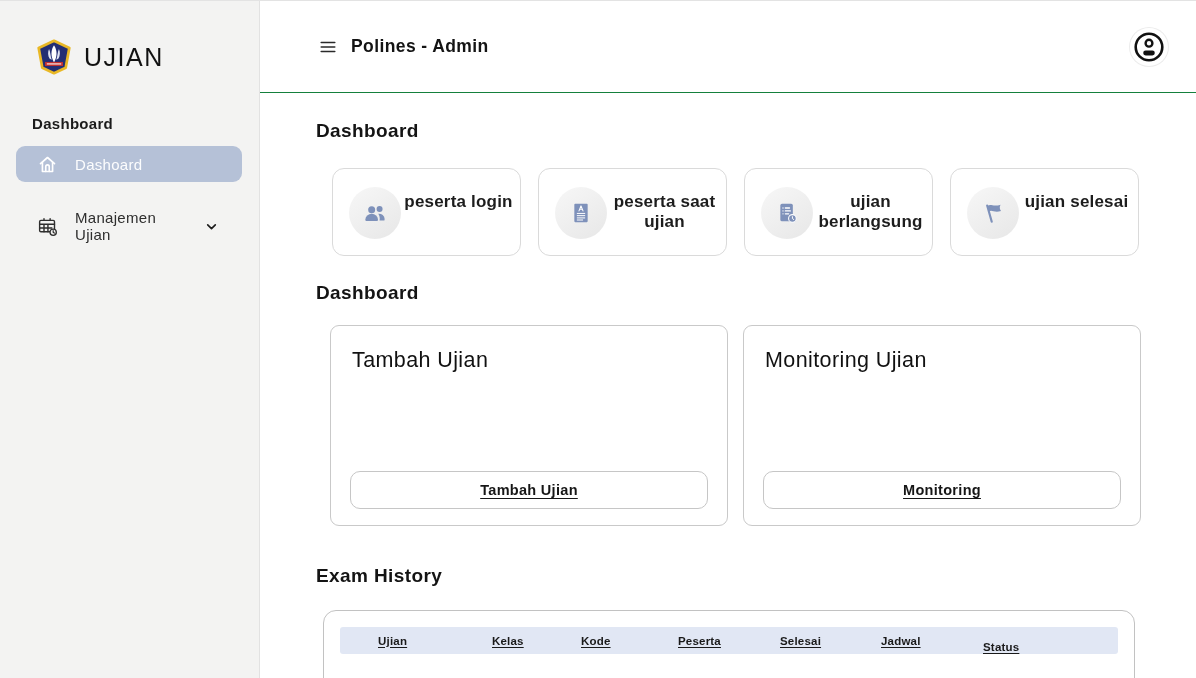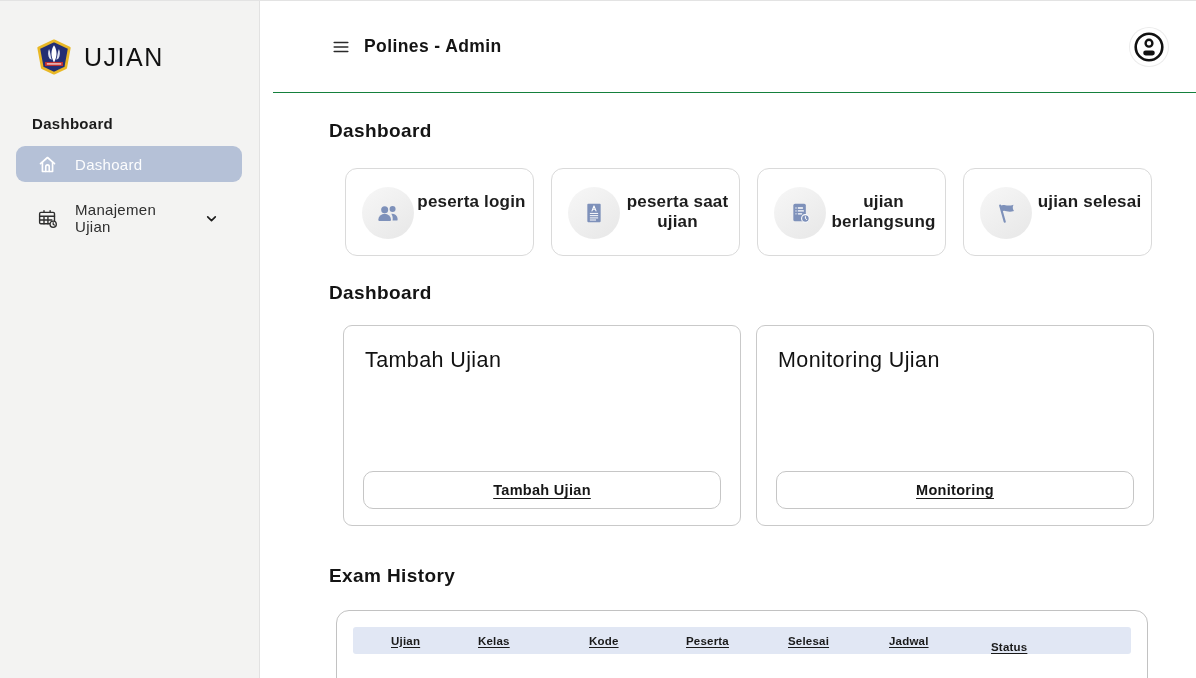--- a/index.html
+++ b/index.html
@@ -1,32 +1,32 @@
 <!DOCTYPE html>
 <html><head>
 <meta charset="utf-8">
 <style>
   * { margin: 0; padding: 0; box-sizing: border-box; }
   html, body { width: 1196px; height: 678px; overflow: hidden; background: #fff; }
   body { font-family: "Liberation Sans", sans-serif; color: #1c1c1c; }
 
-  .app { display: flex; width: 1196px; height: 678px; border-top: 1px solid #e3e3e3; gap: 13px; }
+  .app { display: flex; width: 1196px; height: 678px; border-top: 1px solid #e3e3e3; }
 
   
   .sidebar {
     width: 260px; min-width: 260px; height: 100%;
     background: #f3f3f2; border-right: 1px solid #e2e2e2;
     padding-top: 38px;
   }
   .logo-row { display: flex; align-items: center; gap: 12px; padding-left: 36px; }
   .logo-text { font-size: 25px; font-weight: 500; letter-spacing: 1.5px; color: #111; }
   .side-heading { margin: 40px 0 14px 32px; font-size: 15px; font-weight: 600; letter-spacing: 0.3px; color: #1b1b1b; }
   .side-item {
     display: flex; align-items: center; gap: 17px;
-    height: 36px; margin: 0 17px 10px 16px; padding-left: 21px; padding-right: 24px;
+    height: 36px; margin: 8px 17px 10px 16px; padding-left: 21px; padding-right: 24px;
     border-radius: 9px; cursor: pointer; color: #2e2e2e; font-size: 15px; letter-spacing: 0.3px;
   }
   .side-item .lbl { flex: 1; }
   .side-item.active { background: #b5c1d7; color: rgba(255,255,255,0.96); }
   .side-item svg { flex: 0 0 auto; }
   .row-gap { height: 8px; }
 
   
   .content { flex: 1; display: flex; flex-direction: column; overflow: hidden; background: #fff; }
 
@@ -84,21 +84,21 @@
     border: 1px solid #c2c2c2; border-radius: 13px; background: #fff;
     padding: 16px;
   }
   .thead {
     display: flex; align-items: center; height: 27px;
     background: #e1e7f4; border-radius: 3px; padding-left: 38px;
     font-size: 11.5px; font-weight: 600; letter-spacing: 0.2px; color: #1a1a1a;
   }
   .th { text-decoration: underline; text-underline-offset: 2px; cursor: pointer; }
   .th:nth-child(1) { width: 87px; }
-  .th:nth-child(2) { width: 111px; }
+  .th:nth-child(2) { width: 89px; margin-left: 27px; }
   .th:nth-child(3) { width: 87px; }
   .th:nth-child(4) { width: 112px; padding-left: 10px; }
   .th:nth-child(5) { width: 101px; }
   .th:nth-child(6) { width: 102px; }
   .th:nth-child(7) { width: 100px; margin-top: 12px; }
 </style>
 </head>
 <body>
 
 <div class="app">

